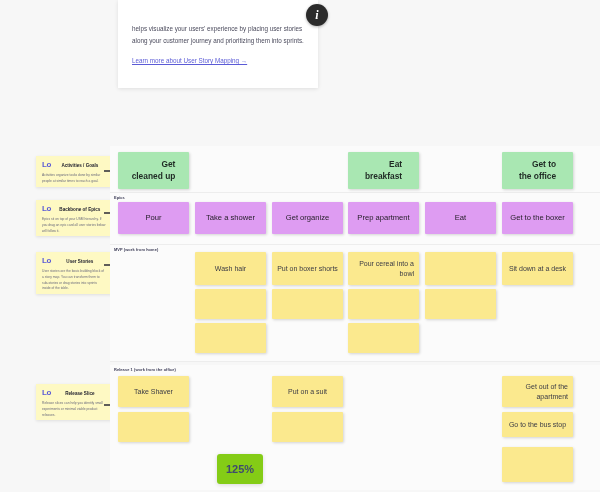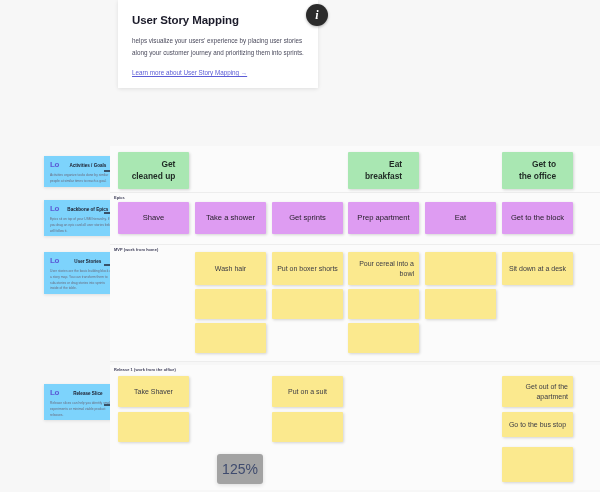--- a/index.html
+++ b/index.html
@@ -22,21 +22,21 @@
   .info-link { margin-top: 11px; font-size: 6.3px; color: #5b5bd6; text-decoration: underline; display: inline-block; cursor: pointer; }
   .info-badge {
     position: absolute; left: 306px; top: 4px; width: 22px; height: 22px; border-radius: 50%;
     background: #2b2b2b; color: #fff; display: flex; align-items: center; justify-content: center;
     font-family: "Liberation Serif", serif; font-style: italic; font-weight: bold; font-size: 12px;
     box-shadow: 0 1px 3px rgba(0,0,0,0.3);
   }
 
   
   .side-card {
-    position: absolute; left: 44px; width: 76px; background: #7dd3fc;
+    position: absolute; left: 36px; width: 76px; background: #fef9c3;
     box-shadow: 0 1px 3px rgba(0,0,0,0.10); padding: 5px 6px 2px 6px;
   }
   .side-head { display: flex; align-items: center; gap: 3px; }
   .side-logo { font-size: 8px; font-weight: bold; color: #5b5bd6; font-family: "Liberation Sans", sans-serif; letter-spacing: -0.5px; line-height: 1; }
   .side-title { font-size: 4.6px; font-weight: bold; color: #1b1b2a; flex: 1; text-align: center; }
   .side-desc { margin-top: 4px; font-size: 3.3px; line-height: 1.75; color: #6a6a7c; }
   .side-arrow { position: absolute; width: 22px; height: 10px; }
   .side-arrow svg { width: 100%; height: 100%; display: block; }
 
   
@@ -52,33 +52,32 @@
   .card span { pointer-events: none; }
   .green { background: #a9e7b2; }
   .green span { font-size: 8.4px; font-weight: bold; color: #1f2a24; line-height: 1.35; }
   .purple { background: #de9cf2; }
   .purple span { font-size: 7.6px; color: #27202b; line-height: 1.3; }
   .yellow { background: #fbe98e; }
   .yellow span { font-size: 7px; color: #3b3b45; line-height: 1.35; }
 
   .zoom-pill {
     position: absolute; left: 217px; top: 454px; width: 46px; height: 30px;
-    background: #a3a3a3; border-radius: 3px; box-shadow: 0 1px 4px rgba(0,0,0,0.14);
+    background: #84cc16; border-radius: 3px; box-shadow: 0 1px 4px rgba(0,0,0,0.14);
     display: flex; align-items: center; justify-content: center;
-    font-size: 14px; font-weight: normal; color: #3f4b6e; cursor: pointer;
+    font-size: 11px; font-weight: bold; color: #3f4b6e; cursor: pointer;
   }
   .divider { position: absolute; left: 110px; width: 490px; height: 1px; background: #ededed; }
 </style>
 </head>
 <body>
 
 <div id="canvas">
 
   <div class="info-card">
-    <div class="info-title">User Story Mapping</div>
     <div class="info-body">helps visualize your users' experience by placing user stories along your customer journey and prioritizing them into sprints.</div>
     <div class="info-link">Learn more about User Story Mapping →</div>
   </div>
   <div class="info-badge">
     <span>i</span>
   </div>
 
   <div class="side-card" style="top:156px">
     <div class="side-head">
       <span class="side-logo">Lo</span>
@@ -152,36 +151,36 @@
       <div class="card green" style="left: 118px; top: 152px; width: 71px; height: 37px;">
         <span>Get<br>cleaned up</span>
       </div>
       <div class="card green" style="left: 348px; top: 152px; width: 71px; height: 37px;">
         <span>Eat<br>breakfast</span>
       </div>
       <div class="card green" style="left: 502px; top: 152px; width: 71px; height: 37px;">
         <span>Get to<br>the office</span>
       </div>
       <div class="card purple" style="left: 118px; top: 202px; width: 71px; height: 32px;">
-        <span>Shave</span>
+        <span>Pour</span>
       </div>
       <div class="card purple" style="left: 195px; top: 202px; width: 71px; height: 32px;">
         <span>Take a shower</span>
       </div>
       <div class="card purple" style="left: 272px; top: 202px; width: 71px; height: 32px;">
-        <span>Get sprints</span>
+        <span>Get organize</span>
       </div>
       <div class="card purple" style="left: 348px; top: 202px; width: 71px; height: 32px;">
         <span>Prep apartment</span>
       </div>
       <div class="card purple" style="left: 425px; top: 202px; width: 71px; height: 32px;">
         <span>Eat</span>
       </div>
       <div class="card purple" style="left: 502px; top: 202px; width: 71px; height: 32px;">
-        <span>Get to the block</span>
+        <span>Get to the boxer</span>
       </div>
       <div class="card yellow" style="left: 195px; top: 252px; width: 71px; height: 33px;">
         <span>Wash hair</span>
       </div>
       <div class="card yellow" style="left: 272px; top: 252px; width: 71px; height: 33px;">
         <span>Put on boxer shorts</span>
       </div>
       <div class="card yellow" style="left: 348px; top: 252px; width: 71px; height: 33px;">
         <span>Pour cereal into a bowl</span>
       </div>

